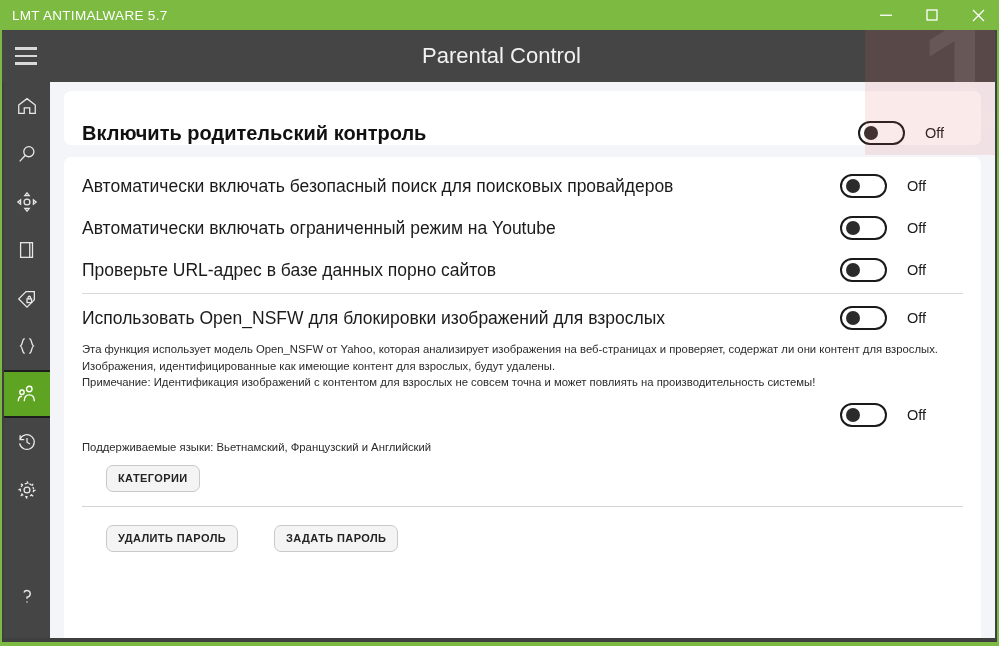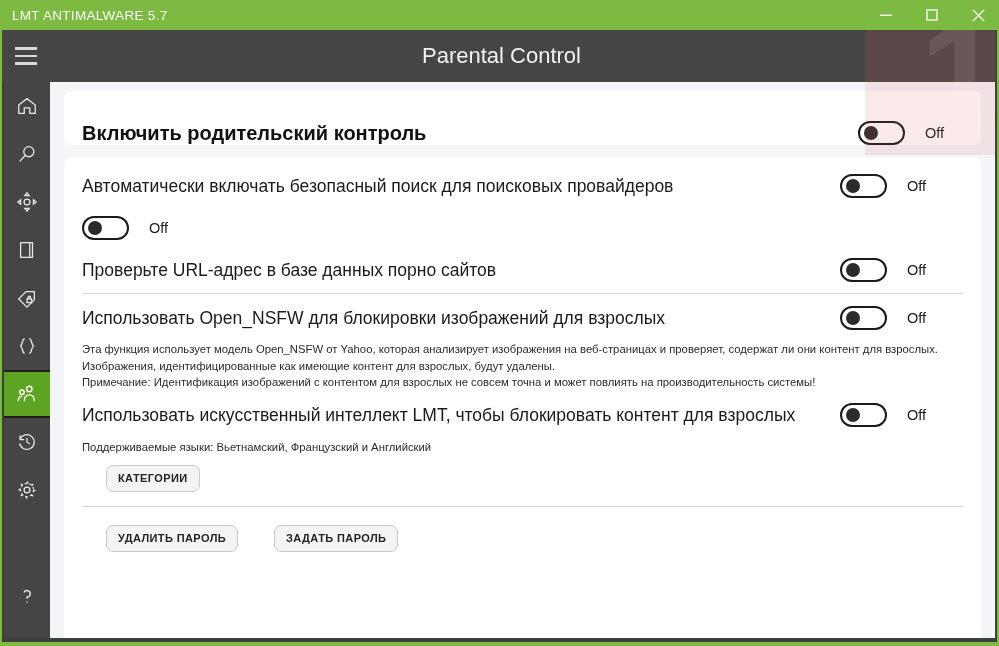--- a/index.html
+++ b/index.html
@@ -422,20 +422,21 @@
         <div class="toggle-wrap">
           <div class="toggle">
             <div class="knob"></div>
           </div>
           <div class="toggle-label">Off</div>
         </div>
         <div style="width:30px"></div>
       </div>
 
       <div class="row">
+        <div class="row-label">Автоматически включать ограниченный режим на Youtube</div>
         <div class="toggle-wrap">
           <div class="toggle">
             <div class="knob"></div>
           </div>
           <div class="toggle-label">Off</div>
         </div>
         <div style="width:30px"></div>
       </div>
 
       <div class="row">
@@ -462,21 +463,20 @@
         <div style="width:30px"></div>
       </div>
 
       <div class="desc">
         <div>Эта функция использует модель Open_NSFW от Yahoo, которая анализирует изображения на веб-страницах и проверяет, содержат ли они контент для взрослых.</div>
         <div>Изображения, идентифицированные как имеющие контент для взрослых, будут удалены.</div>
         <div>Примечание: Идентификация изображений с контентом для взрослых не совсем точна и может повлиять на производительность системы!</div>
       </div>
 
       <div class="row ai" style="margin-top:4px;">
-        <div class="row-label">Использовать искусственный интеллект LMT, чтобы блокировать контент для взрослых</div>
         <div class="toggle-wrap" style="position:absolute; right:48px;">
           <div class="toggle">
             <div class="knob"></div>
           </div>
           <div class="toggle-label">Off</div>
         </div>
       </div>
 
       <div class="langs">Поддерживаемые языки: Вьетнамский, Французский и Английский</div>
 

